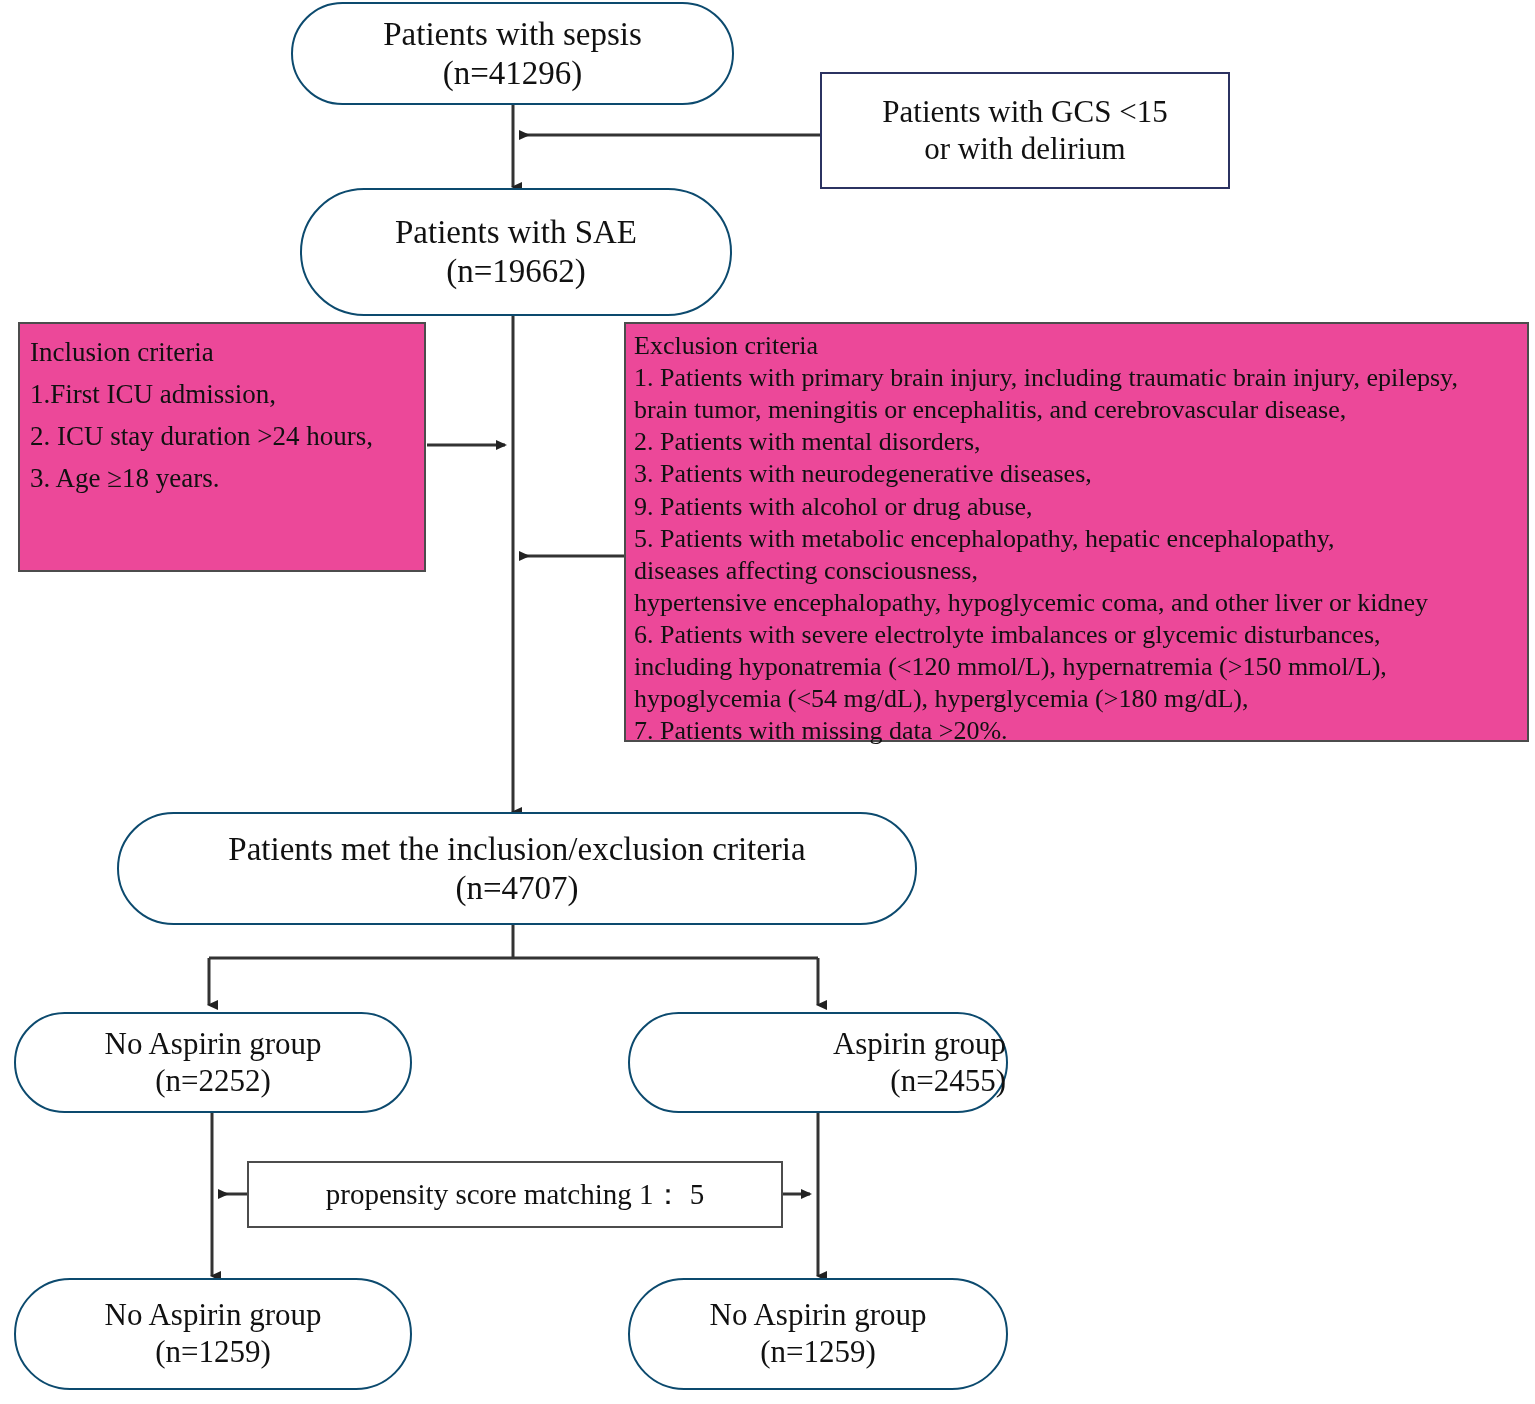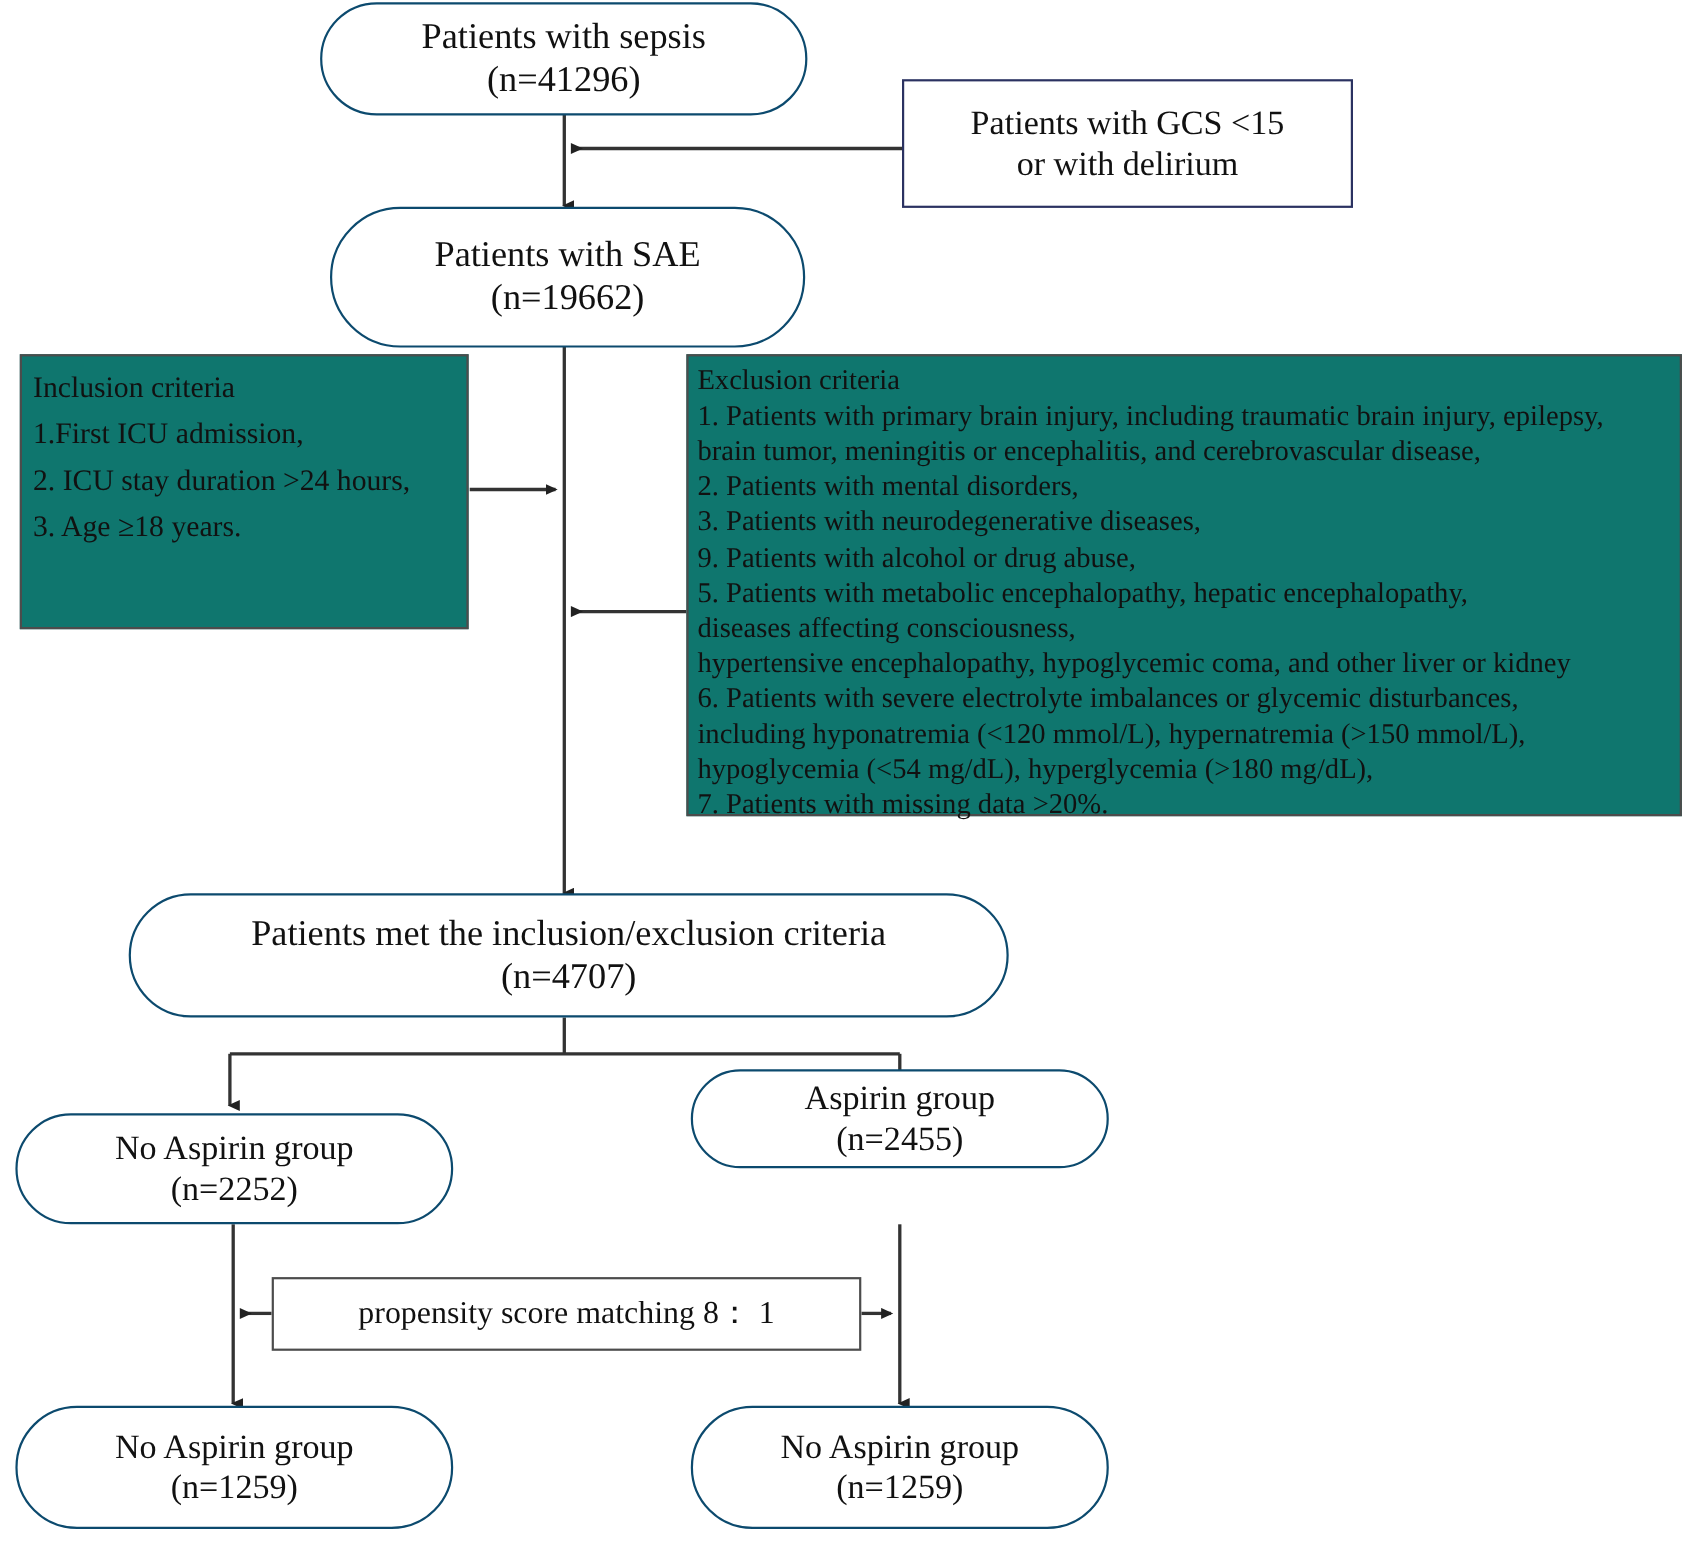--- a/index.html
+++ b/index.html
@@ -49,21 +49,21 @@
     border: 2px solid #4c4c4c;
   }
   .node .line1, .node .line2 {
     display: block;
     white-space: nowrap;
   }
   
   .crit {
     position: absolute;
     box-sizing: border-box;
-    background: #0f766e;
+    background: #ec4899;
     border: 2px solid #4c4c4c;
     text-align: left;
   }
   .crit .ln {
     display: block;
     white-space: nowrap;
   }
   
   .fs-node { font-size: 33px; }
   .fs-node-sm { font-size: 31px; }
@@ -173,27 +173,27 @@
   <div class="node pill fs-node" style="left:117px; top:812px; width:800px; height:113px;">
     <span class="line1">Patients met the inclusion/exclusion criteria</span>
     <span class="line2">(n=4707)</span>
   </div>
 
   <div class="node pill fs-node-sm" style="left:14px; top:1012px; width:398px; height:101px;">
     <span class="line1">No Aspirin group</span>
     <span class="line2">(n=2252)</span>
   </div>
 
-  <div class="node pill fs-node-sm" style="left:628px; top:972px; width:380px; height:90px;">
+  <div class="node pill fs-node-sm" style="left:628px; top:1012px; width:380px; height:101px;align-items:flex-end;">
     <span class="line1">Aspirin group</span>
     <span class="line2">(n=2455)</span>
   </div>
 
   <div class="node rect-grey fs-psm" style="left:247px; top:1161px; width:536px; height:67px;">
-    <span class="line1">propensity score matching 8： 1</span>
+    <span class="line1">propensity score matching 1： 5</span>
   </div>
 
   <div class="node pill fs-node-sm" style="left:14px; top:1278px; width:398px; height:112px;">
     <span class="line1">No Aspirin group</span>
     <span class="line2">(n=1259)</span>
   </div>
 
   <div class="node pill fs-node-sm" style="left:628px; top:1278px; width:380px; height:112px;">
     <span class="line1">No Aspirin group</span>
     <span class="line2">(n=1259)</span>

